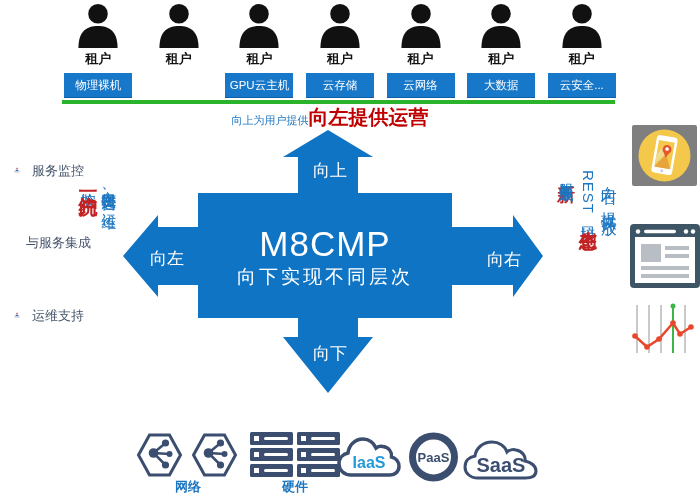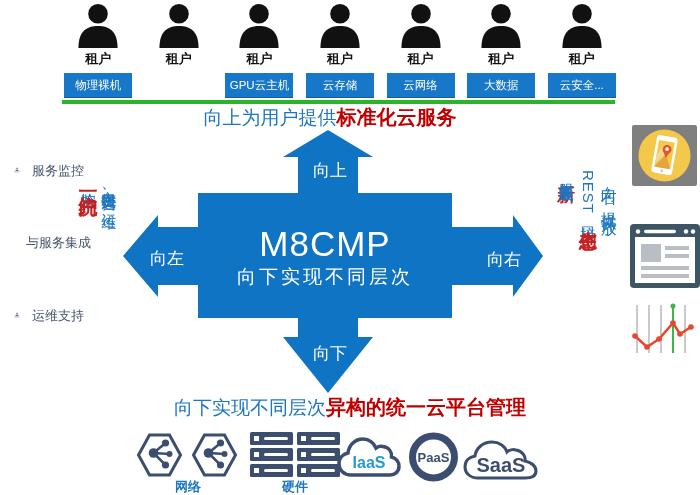--- a/index.html
+++ b/index.html
@@ -8,21 +8,21 @@
 
   
   .tenants-row { position:absolute; left:58px; top:4px; width:564px; display:flex; }
   .tenant-col { flex:1 1 0; display:flex; flex-direction:column; align-items:center; }
   .tenant-label { font-size:13px; font-weight:bold; color:#111; margin-top:2px; }
   .service-chip { margin-top:5px; width:68px; height:25px; line-height:25px; text-align:center;
     background:#1777C9; color:#fff; font-size:11.5px; border-radius:0; border-bottom:1px solid #0E5FA6; }
   .divider { position:absolute; left:62px; top:100px; width:553px; height:4px; background:#2CB32C; }
 
   .caption { position:absolute; text-align:center; white-space:nowrap; }
-  .caption .blue { color:#1D76C0; font-size:19px; }
+  .caption .blue { color:#1D76C0; font-size:11px; }
   .caption .red  { color:#C00000; font-size:20px; font-weight:bold; }
   .top-caption { left:140px; top:104px; width:380px; }
   .bottom-caption { left:120px; top:394px; width:460px; }
 
   
   .cross-svg { position:absolute; left:120px; top:128px; }
   .cross-text { position:absolute; color:#fff; text-align:center; }
   .ct-up    { left:298px; top:159px; width:64px; font-size:17px; }
   .ct-down  { left:298px; top:342px; width:64px; font-size:17px; }
   .ct-left  { left:135px; top:247px; width:64px; font-size:17px; }
@@ -109,21 +109,21 @@
           <path d="M4,36 C4,22 11,18 20,18 C29,18 36,22 36,36 Z" fill="#111"></path>
         </svg>
       <div class="tenant-label">租户</div>
       <div class="service-chip">云安全...</div>
     </div>
   </div>
 
   <div class="divider"></div>
 
   <div class="caption top-caption">
-    <span class="blue">向上为用户提供</span><span class="red">标准化云服务</span>
+    <span class="blue">向上为用户提供</span><span class="red">向左提供运营</span>
   </div>
 
   <svg class="cross-svg" width="426" height="267" viewBox="0 0 426 267">
     <polygon fill="#1074C5" points="208,2 253,29 238,29 238,65 332,65 332,99 393,99 393,87 423,128 393,169 393,157 332,157 332,190 238,190 238,209 253,209 208,265 163,209 178,209 178,190 78,190 78,157 38,157 38,169 3,128 38,87 38,99 78,99 78,65 178,65 178,29 163,29"></polygon>
   </svg>
   <div class="cross-text ct-up">向上</div>
   <div class="cross-text ct-title">M8CMP</div>
   <div class="cross-text ct-sub">向下实现不同层次</div>
   <div class="cross-text ct-down">向下</div>
   <div class="cross-text ct-left">向左</div>
@@ -235,23 +235,20 @@
     <circle cx="41" cy="4" r="2.5" fill="#3CB54A"></circle>
     <polyline points="3,34 15,45 27,37 41,21 48,32 59,25" fill="none" stroke="#E8472B" stroke-width="2.5"></polyline>
     <circle cx="3" cy="34" r="2.8" fill="#E8472B"></circle>
       <circle cx="15" cy="45" r="2.8" fill="#E8472B"></circle>
       <circle cx="27" cy="37" r="2.8" fill="#E8472B"></circle>
       <circle cx="41" cy="21" r="2.8" fill="#E8472B"></circle>
       <circle cx="48" cy="32" r="2.8" fill="#E8472B"></circle>
       <circle cx="59" cy="25" r="2.8" fill="#E8472B"></circle>
   </svg>
 
-  <div class="caption bottom-caption">
-    <span class="blue">向下实现不同层次</span><span class="red">异构的统一云平台管理</span>
-  </div>
 
   <svg class="abs" style="left:136px; top:430px" width="47" height="50" viewBox="0 0 46 50">
     <polygon points="2,25 13,5 33,5 44,25 33,45 13,45" fill="#fff" stroke="#3C4E6F" stroke-width="3"></polygon>
     <line x1="17" y1="23" x2="29" y2="13" stroke="#3C4E6F" stroke-width="2.5"></line>
     <line x1="17" y1="23" x2="33" y2="24" stroke="#3C4E6F" stroke-width="2.5"></line>
     <line x1="17" y1="23" x2="29" y2="35" stroke="#3C4E6F" stroke-width="2.5"></line>
     <circle cx="17" cy="23" r="4.8" fill="#3C4E6F"></circle>
       <circle cx="29" cy="13" r="3.6" fill="#3C4E6F"></circle>
       <circle cx="33" cy="24" r="3" fill="#3C4E6F"></circle>
       <circle cx="29" cy="35" r="3.6" fill="#3C4E6F"></circle>

